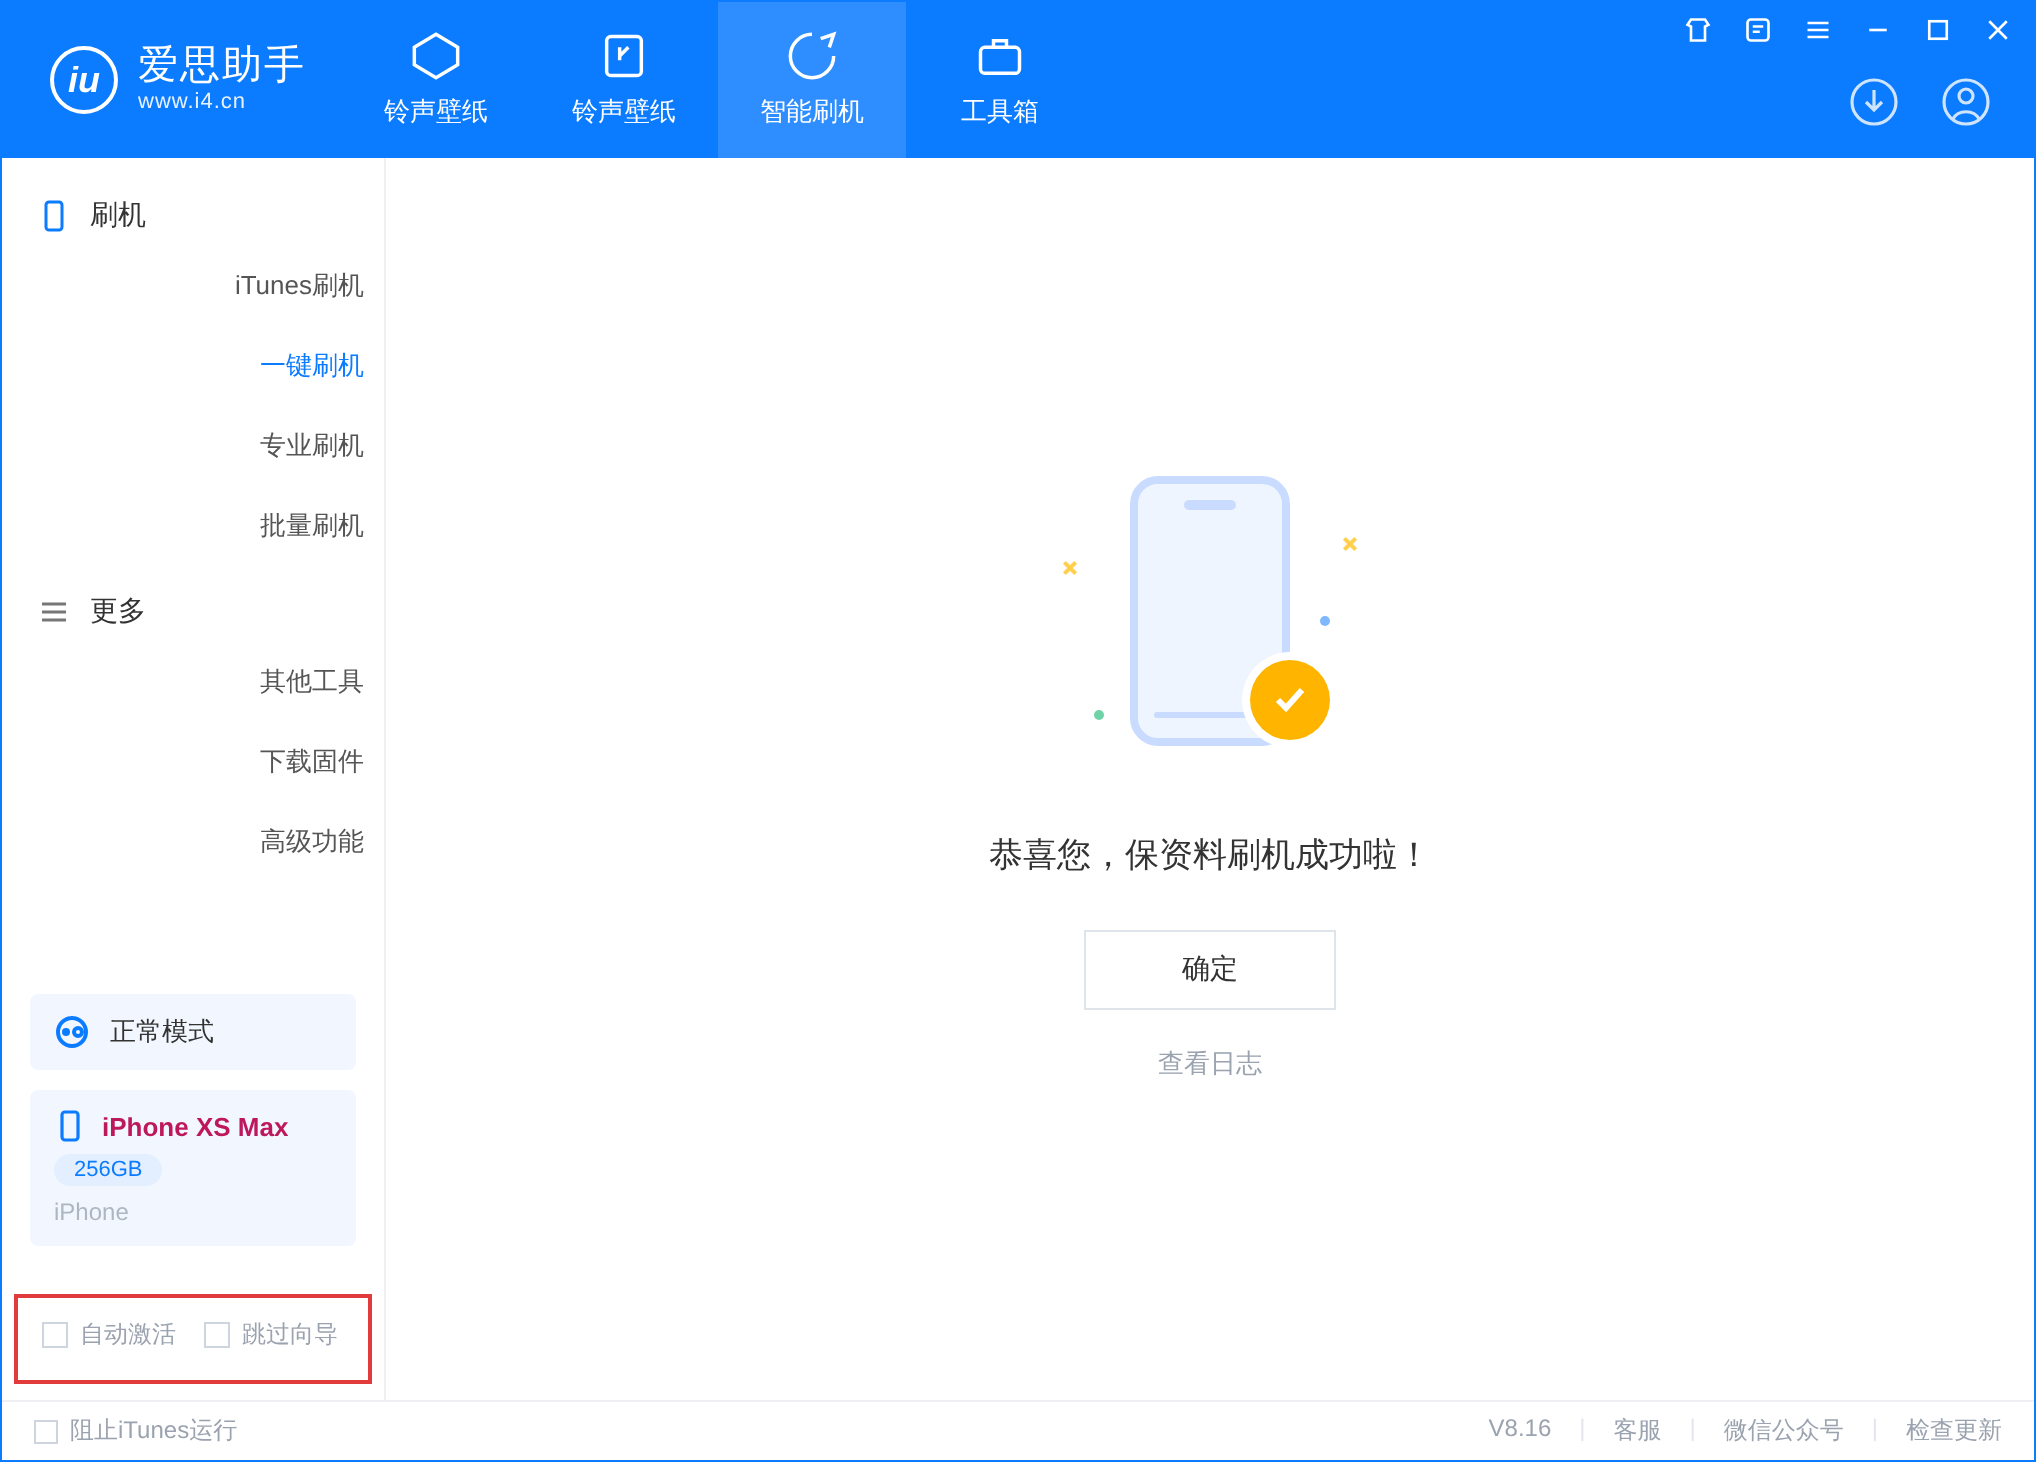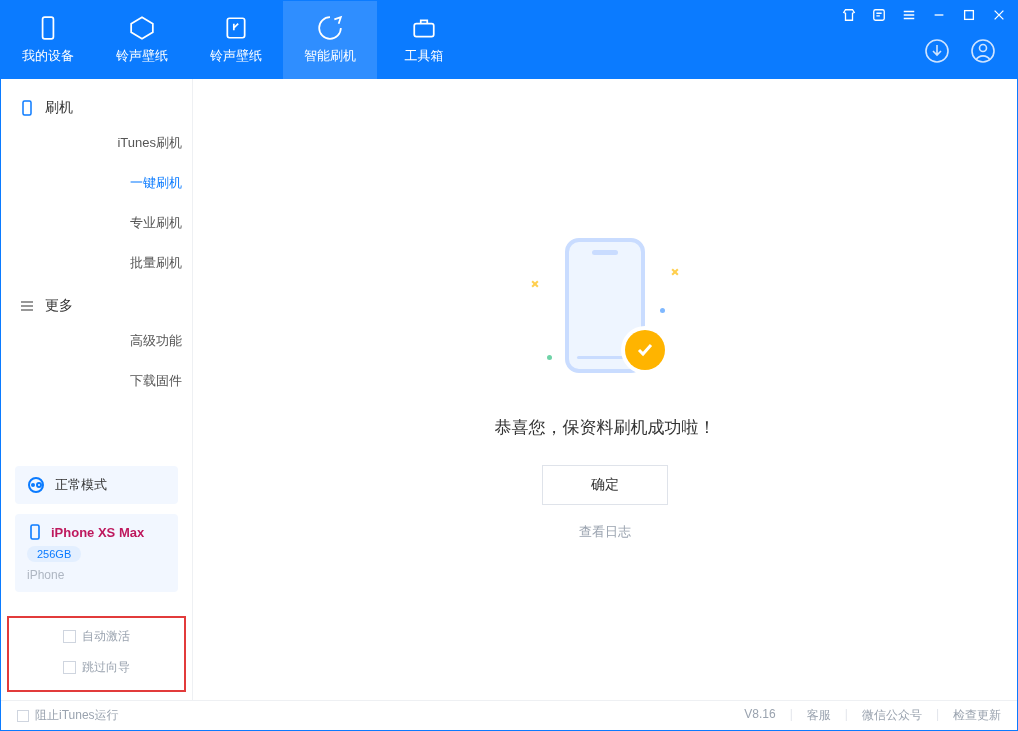--- a/index.html
+++ b/index.html
@@ -42,21 +42,21 @@
   .mode-card, .device-card { background: #f2f7ff; border-radius: 4px; padding: 10px 12px; margin-bottom: 10px; }
   .mode-card { display:flex; align-items:flex-end; gap:10px; }
   .mode-card svg { width:18px; height:18px; stroke:#0b7bff; fill:none; stroke-width:2; }
   .mode-card span { color:#333; font-size:13px; }
   .device-card .dev-row { display:flex; align-items:center; gap:8px; }
   .device-card svg.dev-ic { width:16px; height:16px; stroke:#0b7bff; fill:none; stroke-width:1.6; }
   .device-name { color:#be185d; font-weight:600; font-size:13px; }
   .badge-cap { display:inline-block; background:#e3efff; color:#0b7bff; font-size:11px; padding:2px 10px; border-radius:10px; margin-top:6px; }
   .device-type { color:#aeb6c2; font-size:12px; margin-top:6px; }
   
-  .opt-row { display:flex; align-items:center; gap:14px; padding:10px 12px 14px; border:2px solid #e23b3b; margin:0 6px 8px;flex-direction:column; }
+  .opt-row { display:flex; align-items:center; gap:14px; padding:10px 12px 14px; border:2px solid #e23b3b; margin:0 6px 8px; }
   .opt { display:flex; align-items:center; gap:6px; color:#9aa3af; font-size:12px; cursor:pointer; }
   .opt .cb { width:13px; height:13px; border:1px solid #cfd5df; background:#fff; }
   
   .main { flex:1; display:flex; flex-direction:column; align-items:center; justify-content:center; position:relative; }
   .illust { position:relative; width:160px; height:150px; margin-bottom:28px; }
   .phone { position:absolute; left:50%; top:0; transform:translateX(-50%); width:80px; height:135px; border:4px solid #c9dcff; border-radius:14px; background:#eef5ff; }
   .phone::before { content:""; position:absolute; top:8px; left:50%; transform:translateX(-50%); width:26px; height:5px; background:#c9dcff; border-radius:3px; }
   .phone::after { content:""; position:absolute; left:8px; right:8px; bottom:10px; height:3px; background:#c9dcff; border-radius:2px; }
   .check { position:absolute; right:20px; bottom:18px; width:40px; height:40px; background:#ffb400; border-radius:50%; display:flex; align-items:center; justify-content:center; box-shadow:0 0 0 4px #fff; }
   .check svg { width:20px; height:20px; stroke:#fff; stroke-width:3; fill:none; }
@@ -80,27 +80,28 @@
   .statusbar .sb-right{margin-left:auto;display:flex;align-items:flex-start;gap:14px;}
   .statusbar .sep{color:#e3e6ec;}
   .statusbar .lnk{cursor:pointer;}
 </style>
 </head>
 <body>
 
 <div class="app">
 
   <div class="titlebar">
+    <div class="logo-wrap">
+      <div class="logo-badge">iu</div>
+      <div class="logo-text">
+        <div class="logo-title">爱思助手</div>
+        <div class="logo-sub">www.i4.cn</div>
+      </div>
+    </div>
     <div class="nav">
-      <div class="nav-item">
-        <svg viewBox="0 0 24 24">
-            <rect x="7" y="2" width="10" height="20" rx="2"></rect>
-          </svg>
-        <span>我的设备</span>
-      </div>
       <div class="nav-item">
         <svg viewBox="0 0 24 24">
             <path d="M12 2 L22 8 L22 16 L12 22 L2 16 L2 8 Z"></path>
           </svg>
         <span>铃声壁纸</span>
       </div>
       <div class="nav-item">
         <svg viewBox="0 0 24 24">
             <rect x="4" y="3" width="16" height="18" rx="2"></rect>
             <path d="M10 8 L10 14 M14 8 L10 12"></path>
@@ -187,22 +188,23 @@
         <div class="side-item active">一键刷机</div>
         <div class="side-item">专业刷机</div>
         <div class="side-item">批量刷机</div>
 
         <div class="side-section-head">
           <svg viewBox="0 0 16 16">
               <path d="M2 4 H14 M2 8 H14 M2 12 H14"></path>
             </svg>
           <span>更多</span>
         </div>
+        <div class="side-item">其他工具</div>
+        <div class="side-item">下载固件</div>
         <div class="side-item">高级功能</div>
-        <div class="side-item">下载固件</div>
       </div>
 
       <div class="side-bottom">
         <div class="mode-card">
           <svg viewBox="0 0 18 18">
               <circle cx="9" cy="9" r="7"></circle>
               <circle cx="6" cy="9" r="2" fill="#0b7bff" stroke="none"></circle>
               <circle cx="12" cy="9" r="2"></circle>
             </svg>
           <span>正常模式</span>

